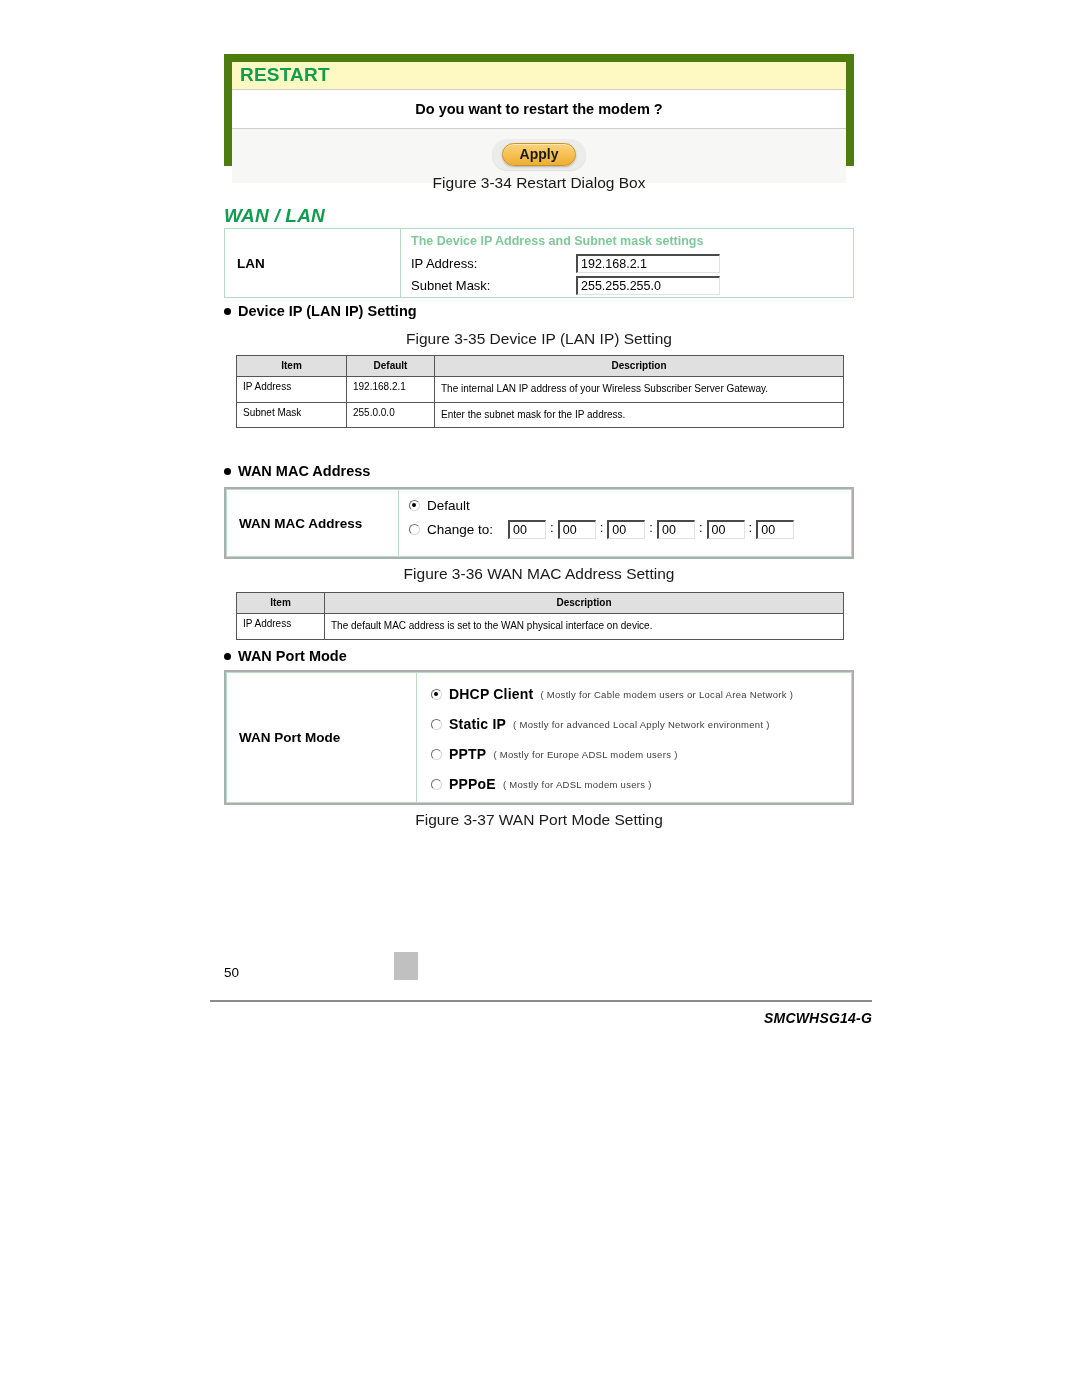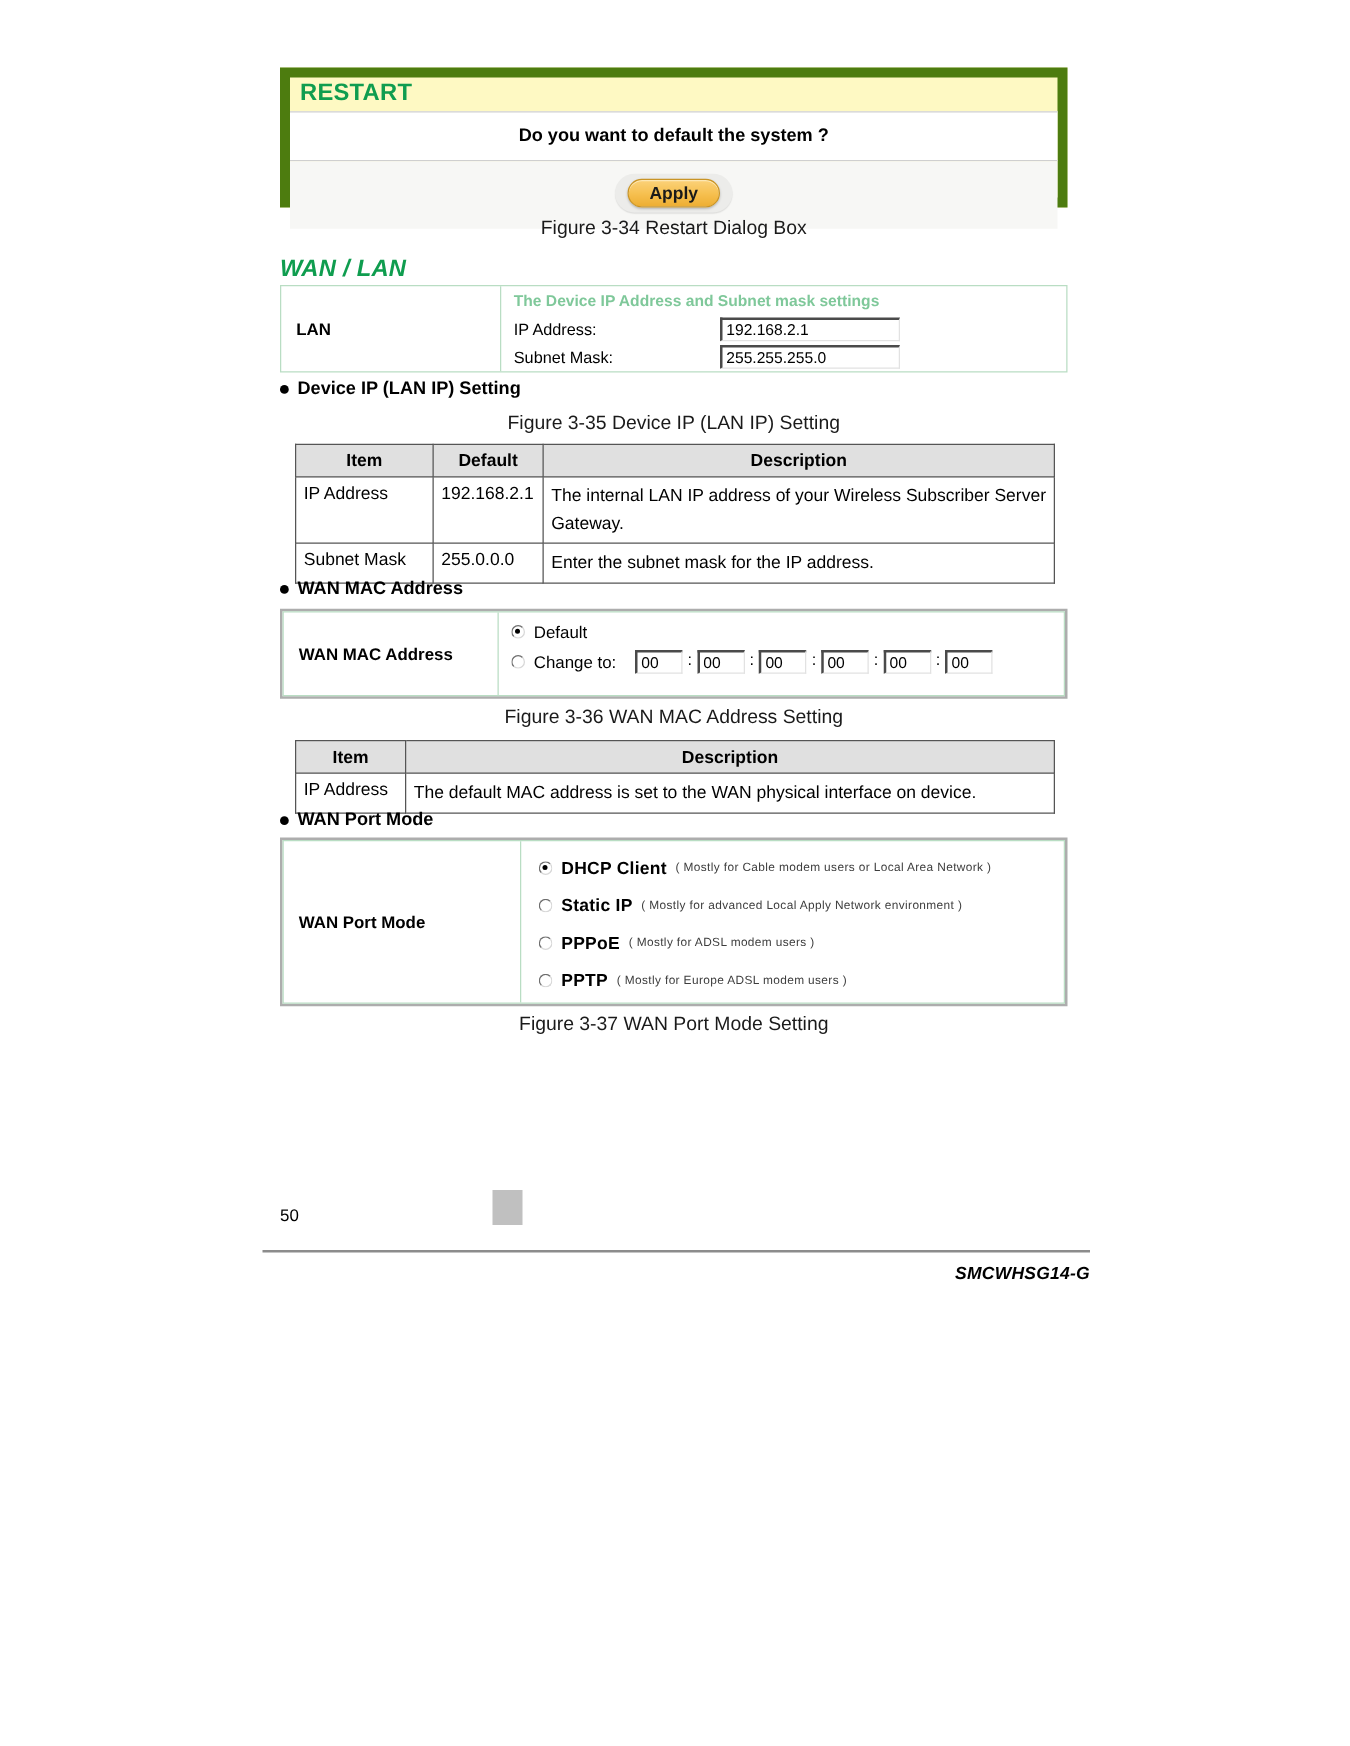--- a/index.html
+++ b/index.html
@@ -210,21 +210,21 @@
   .mode-hint {
     font-size: 9.5px;
     color: #3d3d3d;
     letter-spacing: .3px;
   }
 
   
   table.dt {
     border-collapse: collapse;
     table-layout: fixed;
-    font-size: 14px;
+    font-size: 10px;
     padding-left: 33px;
   }
   table.dt th, table.dt td {
     border: 1px solid #555;
     padding: 4px 6px 5px 6px;
     vertical-align: top;
   }
   table.dt th {
     background: #e0e0e0;
     text-align: center;
@@ -250,21 +250,21 @@
     letter-spacing: .2px;
   }
 </style>
 </head>
 <body>
 
 <div class="page">
 
   <div class="uipanel" style="position:absolute; left:224px; top:54px; width:630px; height:112px;">
     <div class="panel-title">RESTART</div>
-    <div class="restart-q">Do you want to default the system ?</div>
+    <div class="restart-q">Do you want to restart the modem ?</div>
     <div class="restart-apply-row">
       <span class="apply-halo">
         <span class="apply-btn">Apply</span>
       </span>
     </div>
   </div>
 
   <div class="caption" style="position:absolute; left:224px; top:174px; width:630px;">Figure 3-34 Restart Dialog Box</div>
 
   <div style="position:absolute; left:224px; top:203px; width:630px;">
@@ -394,28 +394,28 @@
         </div>
 
         <div class="mode-row">
           <span class="radio"></span>
           <span class="mode-name">Static IP</span>
           <span class="mode-hint">( Mostly for advanced Local Apply Network environment )</span>
         </div>
 
         <div class="mode-row">
           <span class="radio"></span>
+          <span class="mode-name">PPTP</span>
+          <span class="mode-hint">( Mostly for Europe ADSL modem users )</span>
+        </div>
+
+        <div class="mode-row">
+          <span class="radio"></span>
           <span class="mode-name">PPPoE</span>
           <span class="mode-hint">( Mostly for ADSL modem users )</span>
-        </div>
-
-        <div class="mode-row">
-          <span class="radio"></span>
-          <span class="mode-name">PPTP</span>
-          <span class="mode-hint">( Mostly for Europe ADSL modem users )</span>
         </div>
 
       </div>
     </div>
   </div>
 
   <div class="caption" style="position:absolute; left:224px; top:811px; width:630px;">Figure 3-37 WAN Port Mode Setting</div>
 
   <div style="position:absolute; left:224px; top:952px; width:648px; display:flex; align-items:flex-end;">
     <span class="pg-num">50</span>

